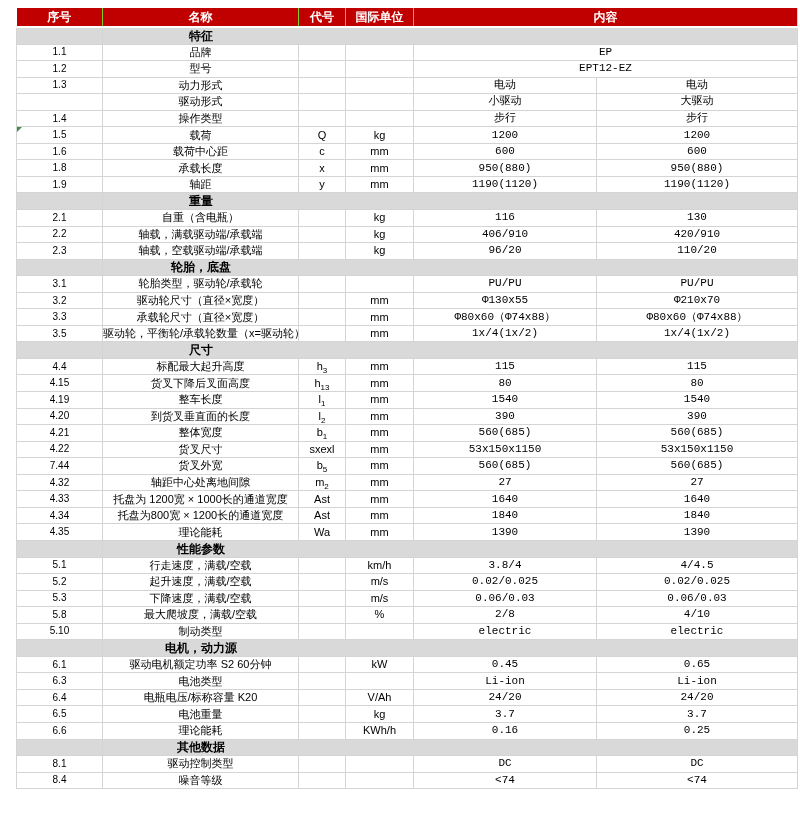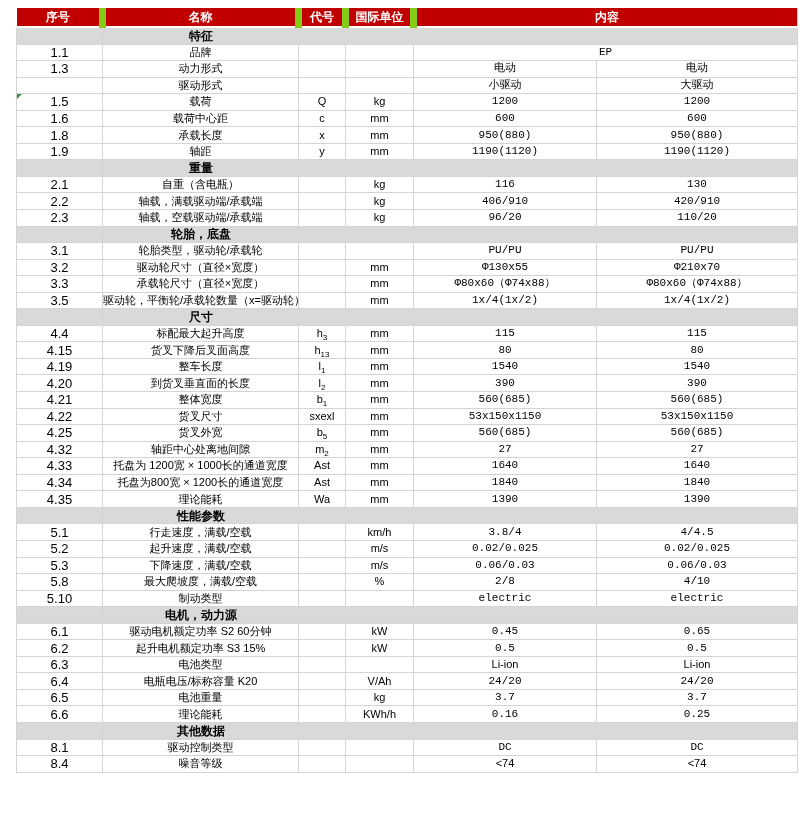--- a/index.html
+++ b/index.html
@@ -8,39 +8,39 @@
     font-family:"Liberation Sans",sans-serif;
     position:relative;overflow:hidden;
   }
   .sheet{position:absolute;left:16px;top:8px;}
   table{
     border-collapse:collapse;table-layout:fixed;width:781px;
   }
   th{
     background:var(--header-bg,#c00000);color:var(--header-text,#ffffff);
     font-size:12px;font-weight:bold;height:18px;padding:0;
-    border-right:7px solid #84cc16;border-bottom:2px solid #ffffff;
+    border-right:1px solid #84cc16;border-bottom:2px solid #ffffff;
     line-height:1;
   }
   th:last-child{border-right:1px solid #d4d4d4;}
   tbody td{
     border:1px solid #d4d4d4;height:15.55px;padding:0;
     text-align:center;vertical-align:middle;line-height:1;
     font-size:11px;color:#000;
   }
   td.sec{background:var(--section-bg,#d9d9d9);}
   .sec-label{
     width:196px;text-align:center;font-weight:bold;font-size:12px;
   }
-  td.no{position:relative;font-size:13px;}
+  td.no{position:relative;font-size:10px;}
   td.nm{font-size:11px;white-space:nowrap;overflow:hidden;text-align:center;}
   td.cd,td.un{font-size:11px;}
   td.cd sub{font-size:8px;line-height:0;}
   td.val{font-family:"Liberation Mono","DejaVu Sans Mono",monospace;font-size:11px;white-space:nowrap;}
-  td.val.sansv{font-family:Liberation Sans, sans-serif;}
+  td.val.sansv{font-family:Liberation Mono, monospace;}
   .flag{
     position:absolute;left:0;top:0;width:0;height:0;
     border-top:5px solid var(--flag-green,#3f9142);
     border-right:5px solid transparent;
   }
 </style>
 </head>
 <body>
 
 <div class="sheet">
@@ -70,34 +70,49 @@
           </td>
         </tr>
         <tr>
           <td class="no"><span>1.1</span></td>
           <td class="nm">品牌</td>
           <td class="cd"></td>
           <td class="un"></td>
           <td colspan="2" class="val">EP</td>
         </tr>
         <tr>
+          <td class="no"><span>1.2</span></td>
+          <td class="nm">型号</td>
+          <td class="cd"></td>
+          <td class="un"></td>
+          <td colspan="2" class="val">EPT12-EZ</td>
+        </tr>
+        <tr>
           <td class="no"><span>1.3</span></td>
           <td class="nm">动力形式</td>
           <td class="cd"></td>
           <td class="un"></td>
           <td class="val">电动</td>
           <td class="val">电动</td>
         </tr>
         <tr>
           <td class="no"><span></span></td>
           <td class="nm">驱动形式</td>
           <td class="cd"></td>
           <td class="un"></td>
           <td class="val">小驱动</td>
           <td class="val">大驱动</td>
+        </tr>
+        <tr>
+          <td class="no"><span>1.4</span></td>
+          <td class="nm">操作类型</td>
+          <td class="cd"></td>
+          <td class="un"></td>
+          <td class="val">步行</td>
+          <td class="val">步行</td>
         </tr>
         <tr>
           <td class="no"><span class="flag"></span><span>1.5</span></td>
           <td class="nm">载荷</td>
           <td class="cd">Q</td>
           <td class="un">kg</td>
           <td class="val">1200</td>
           <td class="val">1200</td>
         </tr>
         <tr>
@@ -240,21 +255,21 @@
         </tr>
         <tr>
           <td class="no"><span>4.22</span></td>
           <td class="nm">货叉尺寸</td>
           <td class="cd">sxexl</td>
           <td class="un">mm</td>
           <td class="val">53x150x1150</td>
           <td class="val">53x150x1150</td>
         </tr>
         <tr>
-          <td class="no"><span>4.25</span></td>
+          <td class="no"><span>7.44</span></td>
           <td class="nm">货叉外宽</td>
           <td class="cd">b<sub>5</sub></td>
           <td class="un">mm</td>
           <td class="val">560(685)</td>
           <td class="val">560(685)</td>
         </tr>
         <tr>
           <td class="no"><span>4.32</span></td>
           <td class="nm">轴距中心处离地间隙</td>
           <td class="cd">m<sub>2</sub></td>
@@ -338,28 +353,20 @@
             <div class="sec-label">电机，动力源</div>
           </td>
         </tr>
         <tr>
           <td class="no"><span>6.1</span></td>
           <td class="nm">驱动电机额定功率 S2 60分钟</td>
           <td class="cd"></td>
           <td class="un">kW</td>
           <td class="val">0.45</td>
           <td class="val">0.65</td>
-        </tr>
-        <tr>
-          <td class="no"><span>6.2</span></td>
-          <td class="nm">起升电机额定功率 S3 15%</td>
-          <td class="cd"></td>
-          <td class="un">kW</td>
-          <td class="val">0.5</td>
-          <td class="val">0.5</td>
         </tr>
         <tr>
           <td class="no"><span>6.3</span></td>
           <td class="nm">电池类型</td>
           <td class="cd"></td>
           <td class="un"></td>
           <td class="val sansv">Li-ion</td>
           <td class="val sansv">Li-ion</td>
         </tr>
         <tr>

